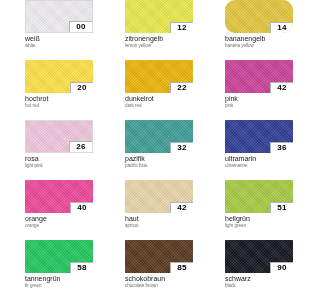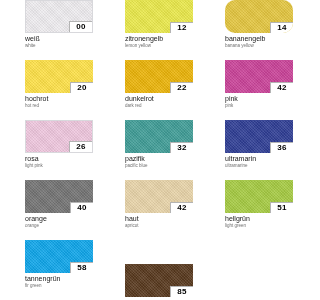--- a/index.html
+++ b/index.html
@@ -189,21 +189,21 @@
       <div class="swatch-cell">
         <div class="swatch-chip" style="background: rgb(46, 61, 148);">
           <div class="swatch-number">36</div>
         </div>
         <div class="swatch-labels">
           <div class="swatch-name-de">ultramarin</div>
           <div class="swatch-name-en">ultramarine</div>
         </div>
       </div>
       <div class="swatch-cell">
-        <div class="swatch-chip" style="background: #737373;">
+        <div class="swatch-chip" style="background: #ec4899;">
           <div class="swatch-number">40</div>
         </div>
         <div class="swatch-labels">
           <div class="swatch-name-de">orange</div>
           <div class="swatch-name-en">orange</div>
         </div>
       </div>
       <div class="swatch-cell">
         <div class="swatch-chip" style="background: rgb(231, 211, 168);">
           <div class="swatch-number">42</div>
@@ -216,31 +216,40 @@
       <div class="swatch-cell">
         <div class="swatch-chip" style="background: rgb(165, 202, 66);">
           <div class="swatch-number">51</div>
         </div>
         <div class="swatch-labels">
           <div class="swatch-name-de">hellgrün</div>
           <div class="swatch-name-en">light green</div>
         </div>
       </div>
       <div class="swatch-cell">
-        <div class="swatch-chip" style="background: #0ea5e9;">
+        <div class="swatch-chip" style="background: #22c55e;">
           <div class="swatch-number">58</div>
         </div>
         <div class="swatch-labels">
           <div class="swatch-name-de">tannengrün</div>
           <div class="swatch-name-en">fir green</div>
         </div>
       </div>
       <div class="swatch-cell">
-        <div class="swatch-chip" style="background: rgb(87, 56, 29); margin-top: 24px;">
+        <div class="swatch-chip" style="background: rgb(87, 56, 29);">
           <div class="swatch-number">85</div>
         </div>
         <div class="swatch-labels">
           <div class="swatch-name-de">schokobraun</div>
           <div class="swatch-name-en">chocolate brown</div>
         </div>
       </div>
+      <div class="swatch-cell">
+        <div class="swatch-chip" style="background: rgb(20, 22, 31);">
+          <div class="swatch-number">90</div>
+        </div>
+        <div class="swatch-labels">
+          <div class="swatch-name-de">schwarz</div>
+          <div class="swatch-name-en">black</div>
+        </div>
+      </div>
     </div>
 </div>
 
 </body></html>

